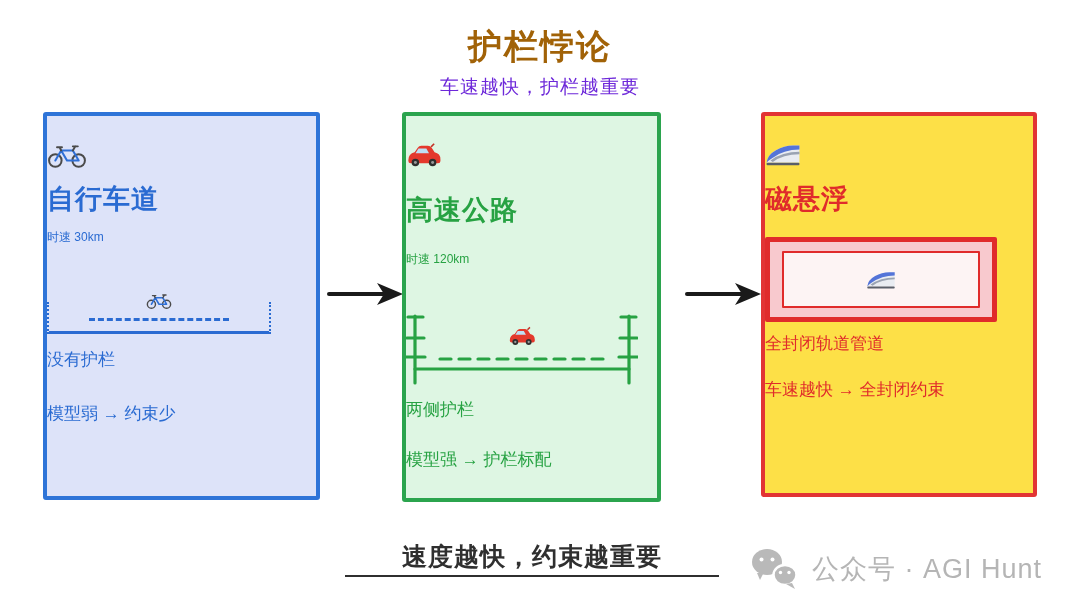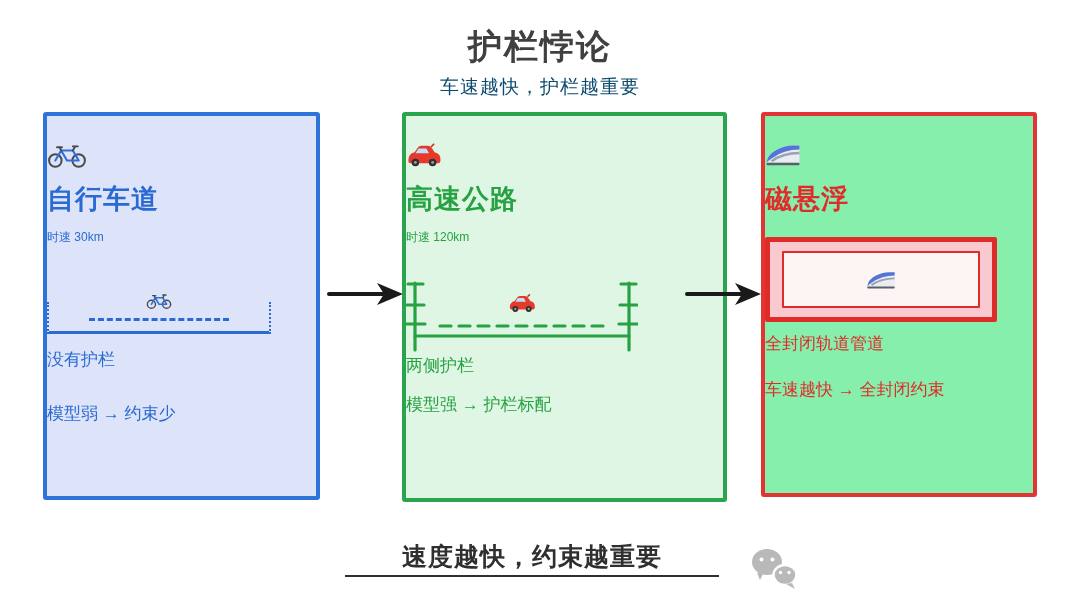--- a/index.html
+++ b/index.html
@@ -1,28 +1,28 @@
 <!DOCTYPE html>
 <html><head>
 <meta charset="utf-8">
 <style>
   html,body{margin:0;padding:0;}
   body{
     width:1080px;height:608px;background:#ffffff;position:relative;overflow:hidden;
     font-family:"Liberation Sans","DejaVu Sans",sans-serif;color:#2f2f2f;
   }
   .title{position:absolute;top:24px;left:0;width:1080px;text-align:center;
-    font-size:34px;font-weight:700;letter-spacing:2px;color:#404040;}
+    font-size:34px;font-weight:700;letter-spacing:2px;color:#a16207;}
   .subtitle{position:absolute;top:74px;left:0;width:1080px;text-align:center;
-    font-size:19px;color:#0c4a6e;letter-spacing:1px;}
+    font-size:19px;color:#6d28d9;letter-spacing:1px;}
 
   .card{position:absolute;top:112px;box-sizing:border-box;border:4px solid;border-radius:3px;
     display:flex;flex-direction:column;align-items:flex-start;}
   #card-0{left:43px;width:277px;height:388px;}
-  #card-1{left:402px;width:325px;height:390px;}
+  #card-1{left:402px;width:259px;height:390px;gap:11px;}
   #card-2{left:761px;width:276px;height:385px;}
 
   .big-icon{margin-top:22px;height:34px;display:flex;align-items:center;justify-content:center;}
   .card-title{margin-top:9px;font-size:27px;font-weight:600;letter-spacing:1px;}
   .card-speed{margin-top:12px;font-size:12px;font-weight:500;}
   .diagram-label{font-size:17px;font-weight:500;}
   .conclusion{font-size:17px;font-weight:500;}
 
   
   .road{position:relative;width:224px;height:32px;margin-top:56px;box-sizing:border-box;
@@ -144,21 +144,21 @@
   <div class="conclusion">模型强 → 护栏标配</div>
 </div>
 
 <div class="arrow" id="arrow-1" style="color: rgb(26, 26, 26);">
   <svg width="76" height="26" viewBox="0 0 76 26">
     <path d="M2 13 H56" stroke="currentColor" stroke-width="4" stroke-linecap="round"></path>
     <path d="M76 13 L50 2 L57 13 L50 24 Z" fill="currentColor"></path>
   </svg>
 </div>
 
-<div class="card" id="card-2" style="background: #86efac; border-color: rgb(226, 52, 52); color: rgb(224, 43, 43);">
+<div class="card" id="card-2" style="background: #fde047; border-color: rgb(226, 52, 52); color: rgb(224, 43, 43);">
   <div class="big-icon">
     <svg width="36" height="24" viewBox="0 0 46 30">
       <path d="M2 25 Q3 15 14 9 Q24 3 36 3 L44 3 L44 25 Z" fill="#e9ecf2"></path>
       <path d="M2 25 Q3 15 14 9 Q24 3 36 3 L44 3 L44 8 Q24 8 9 19 Q4 22 2 25 Z" fill="#5474d8"></path>
       <path d="M7 22 Q22 11 44 11 L44 14 Q23 14 10 24 Z" fill="#9aa3b2"></path>
       <rect x="2" y="25" width="42" height="3" rx="1.2" fill="#5a5f6a"></rect>
     </svg>
   </div>
   <div class="card-title">磁悬浮</div>
   <div class="tube" style="background: rgb(248, 201, 206);">
@@ -186,13 +186,14 @@
       <ellipse cx="17" cy="14" rx="15" ry="13" fill="#b9b9b9"></ellipse>
       <polygon points="7,25 10,32 14,24" fill="#b9b9b9"></polygon>
       <circle cx="11.5" cy="11.5" r="2" fill="#ffffff"></circle>
       <circle cx="22.5" cy="11.5" r="2" fill="#ffffff"></circle>
       <ellipse cx="35" cy="27" rx="11.5" ry="10" fill="#b9b9b9" stroke="#ffffff" stroke-width="2.5"></ellipse>
       <polygon points="42,35 45,41 36,36" fill="#b9b9b9"></polygon>
       <circle cx="30.5" cy="24.5" r="1.7" fill="#ffffff"></circle>
       <circle cx="39" cy="24.5" r="1.7" fill="#ffffff"></circle>
     </svg>
   </span>
+  <span class="wm-text">公众号 · AGI Hunt</span>
 </div>
 
 </body></html>

